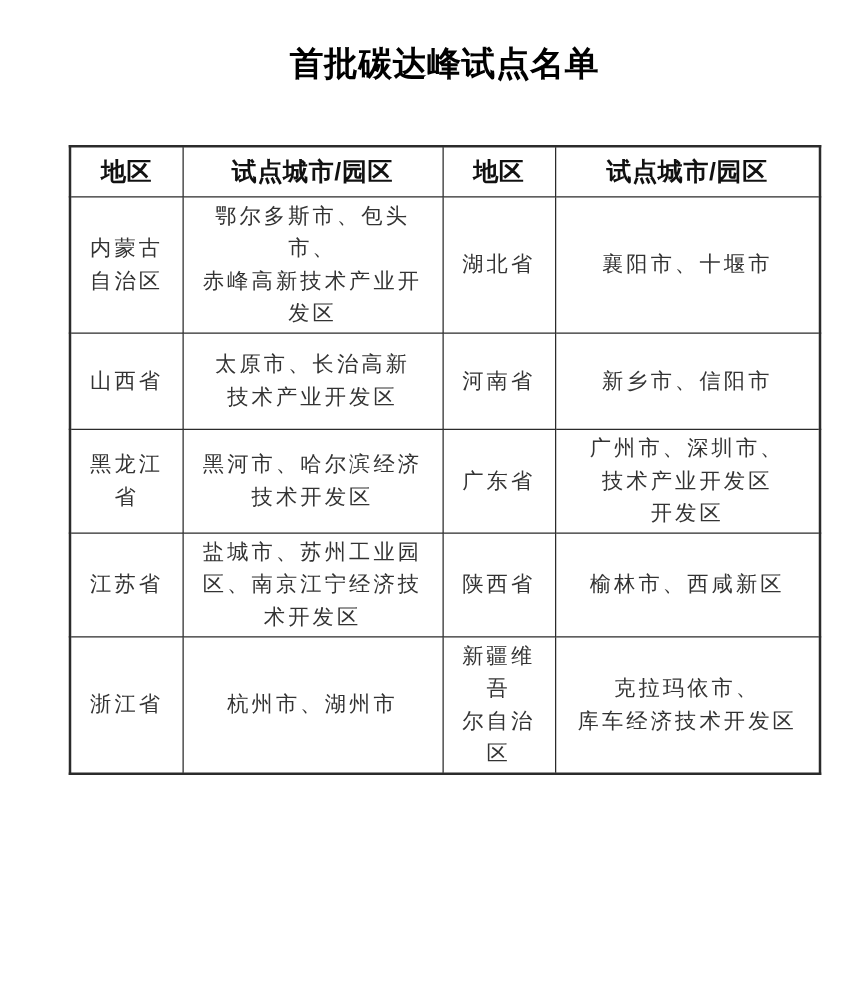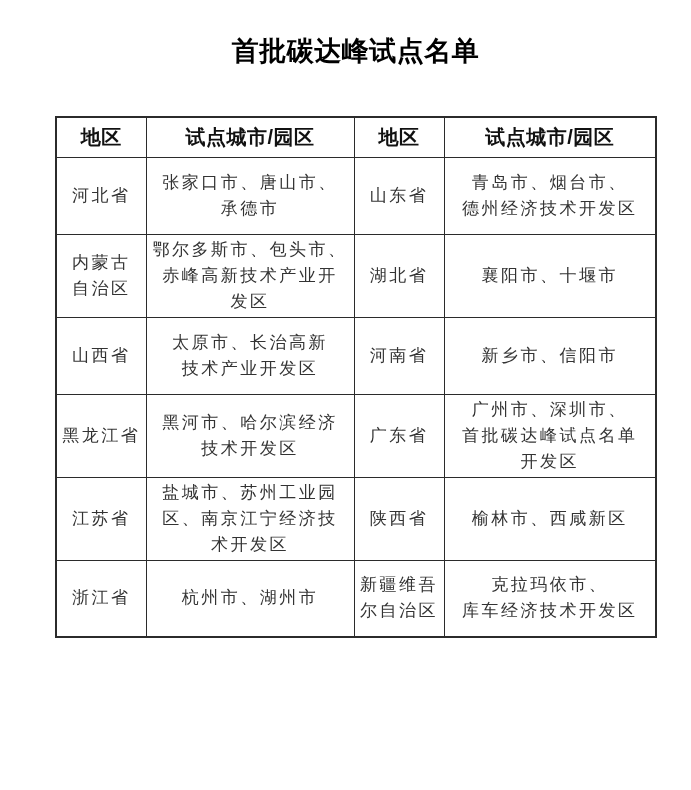--- a/index.html
+++ b/index.html
@@ -32,21 +32,21 @@
   }
   table.doc-table col.c-region { width: 90px; }
   table.doc-table col.c-cities { width: 208px; }
   table.doc-table col.c-region2 { width: 90px; }
   table.doc-table col.c-cities2 { width: 212px; }
   table.doc-table th,
   table.doc-table td {
     border: 1px solid #2b2b2b;
     text-align: center;
     vertical-align: middle;
-    padding: 2px 1px;
+    padding: 2px 11px;
     box-sizing: border-box;
   }
   table.doc-table th {
     height: 40px;
     font-family: "Liberation Sans", "DejaVu Sans", sans-serif;
     font-weight: bold;
     font-size: 20px;
     color: #111111;
     letter-spacing: 0.5px;
   }
@@ -74,28 +74,20 @@
   <thead>
     <tr>
       <th>地区</th>
       <th>试点城市/园区</th>
       <th>地区</th>
       <th>试点城市/园区</th>
     </tr>
   </thead>
   <tbody>
     <tr>
-      <td>河北省</td>
-      <td>张家口市、唐山市、
-承德市</td>
-      <td>山东省</td>
-      <td>青岛市、烟台市、
-德州经济技术开发区</td>
-    </tr>
-    <tr>
       <td>内蒙古
 自治区</td>
       <td>鄂尔多斯市、包头市、
 赤峰高新技术产业开
 发区</td>
       <td>湖北省</td>
       <td>襄阳市、十堰市</td>
     </tr>
     <tr>
       <td>山西省</td>
@@ -103,21 +95,21 @@
 技术产业开发区</td>
       <td>河南省</td>
       <td>新乡市、信阳市</td>
     </tr>
     <tr>
       <td>黑龙江省</td>
       <td>黑河市、哈尔滨经济
 技术开发区</td>
       <td>广东省</td>
       <td>广州市、深圳市、
-首批碳达峰试点名单
+技术产业开发区
 开发区</td>
     </tr>
     <tr>
       <td>江苏省</td>
       <td>盐城市、苏州工业园
 区、南京江宁经济技
 术开发区</td>
       <td>陕西省</td>
       <td>榆林市、西咸新区</td>
     </tr>

